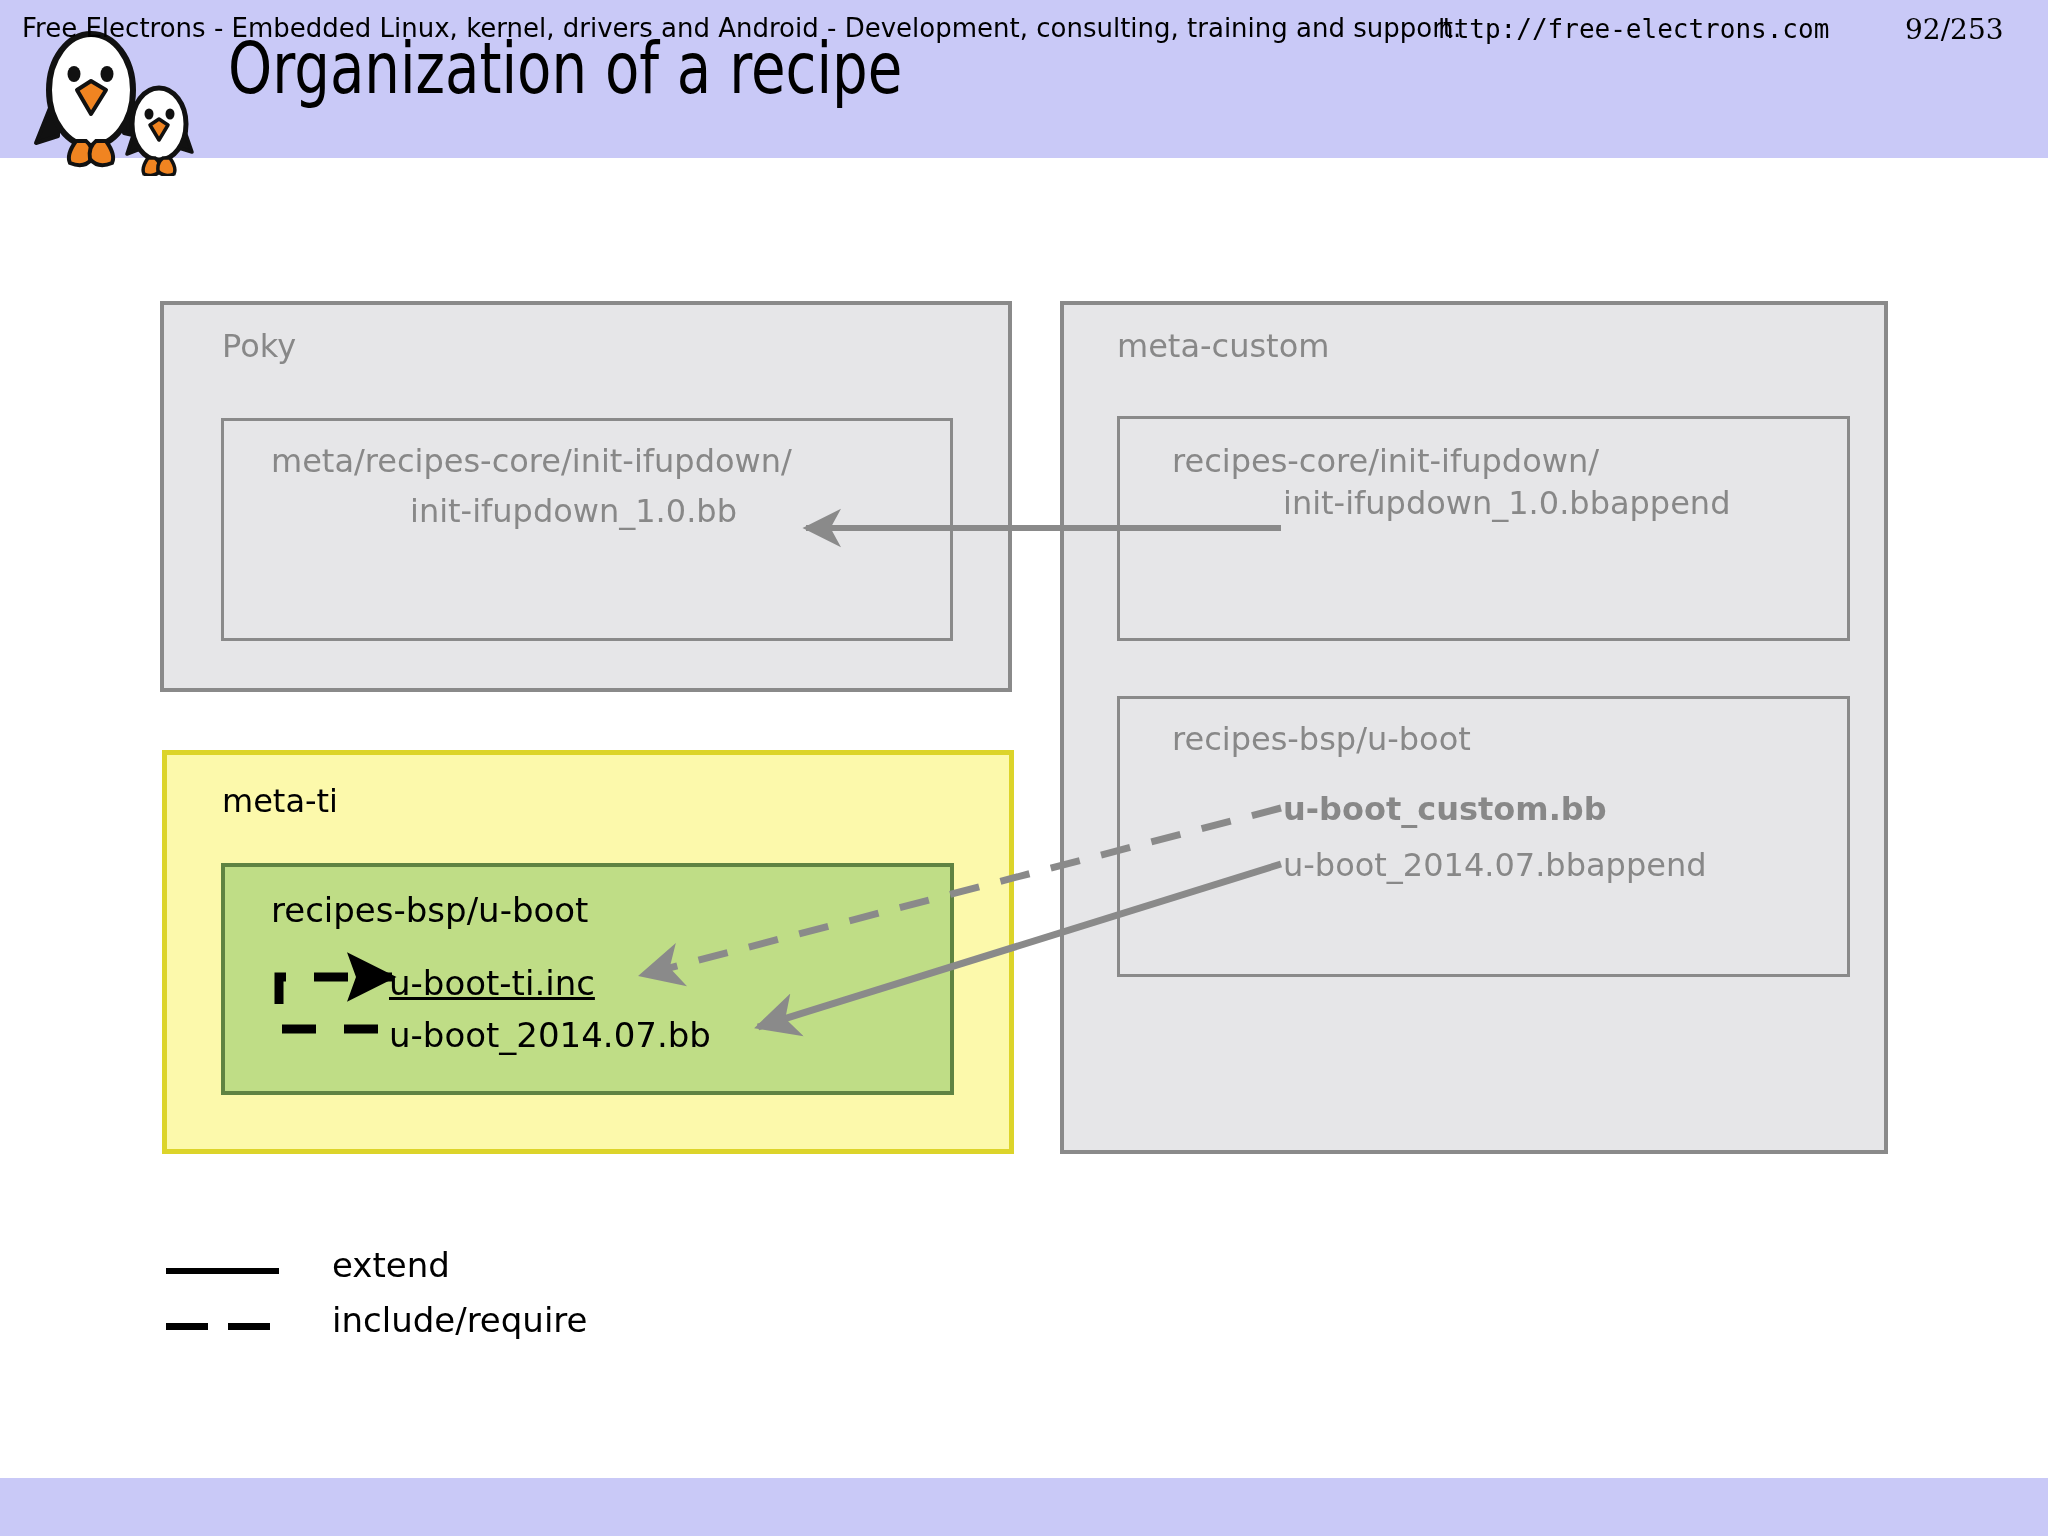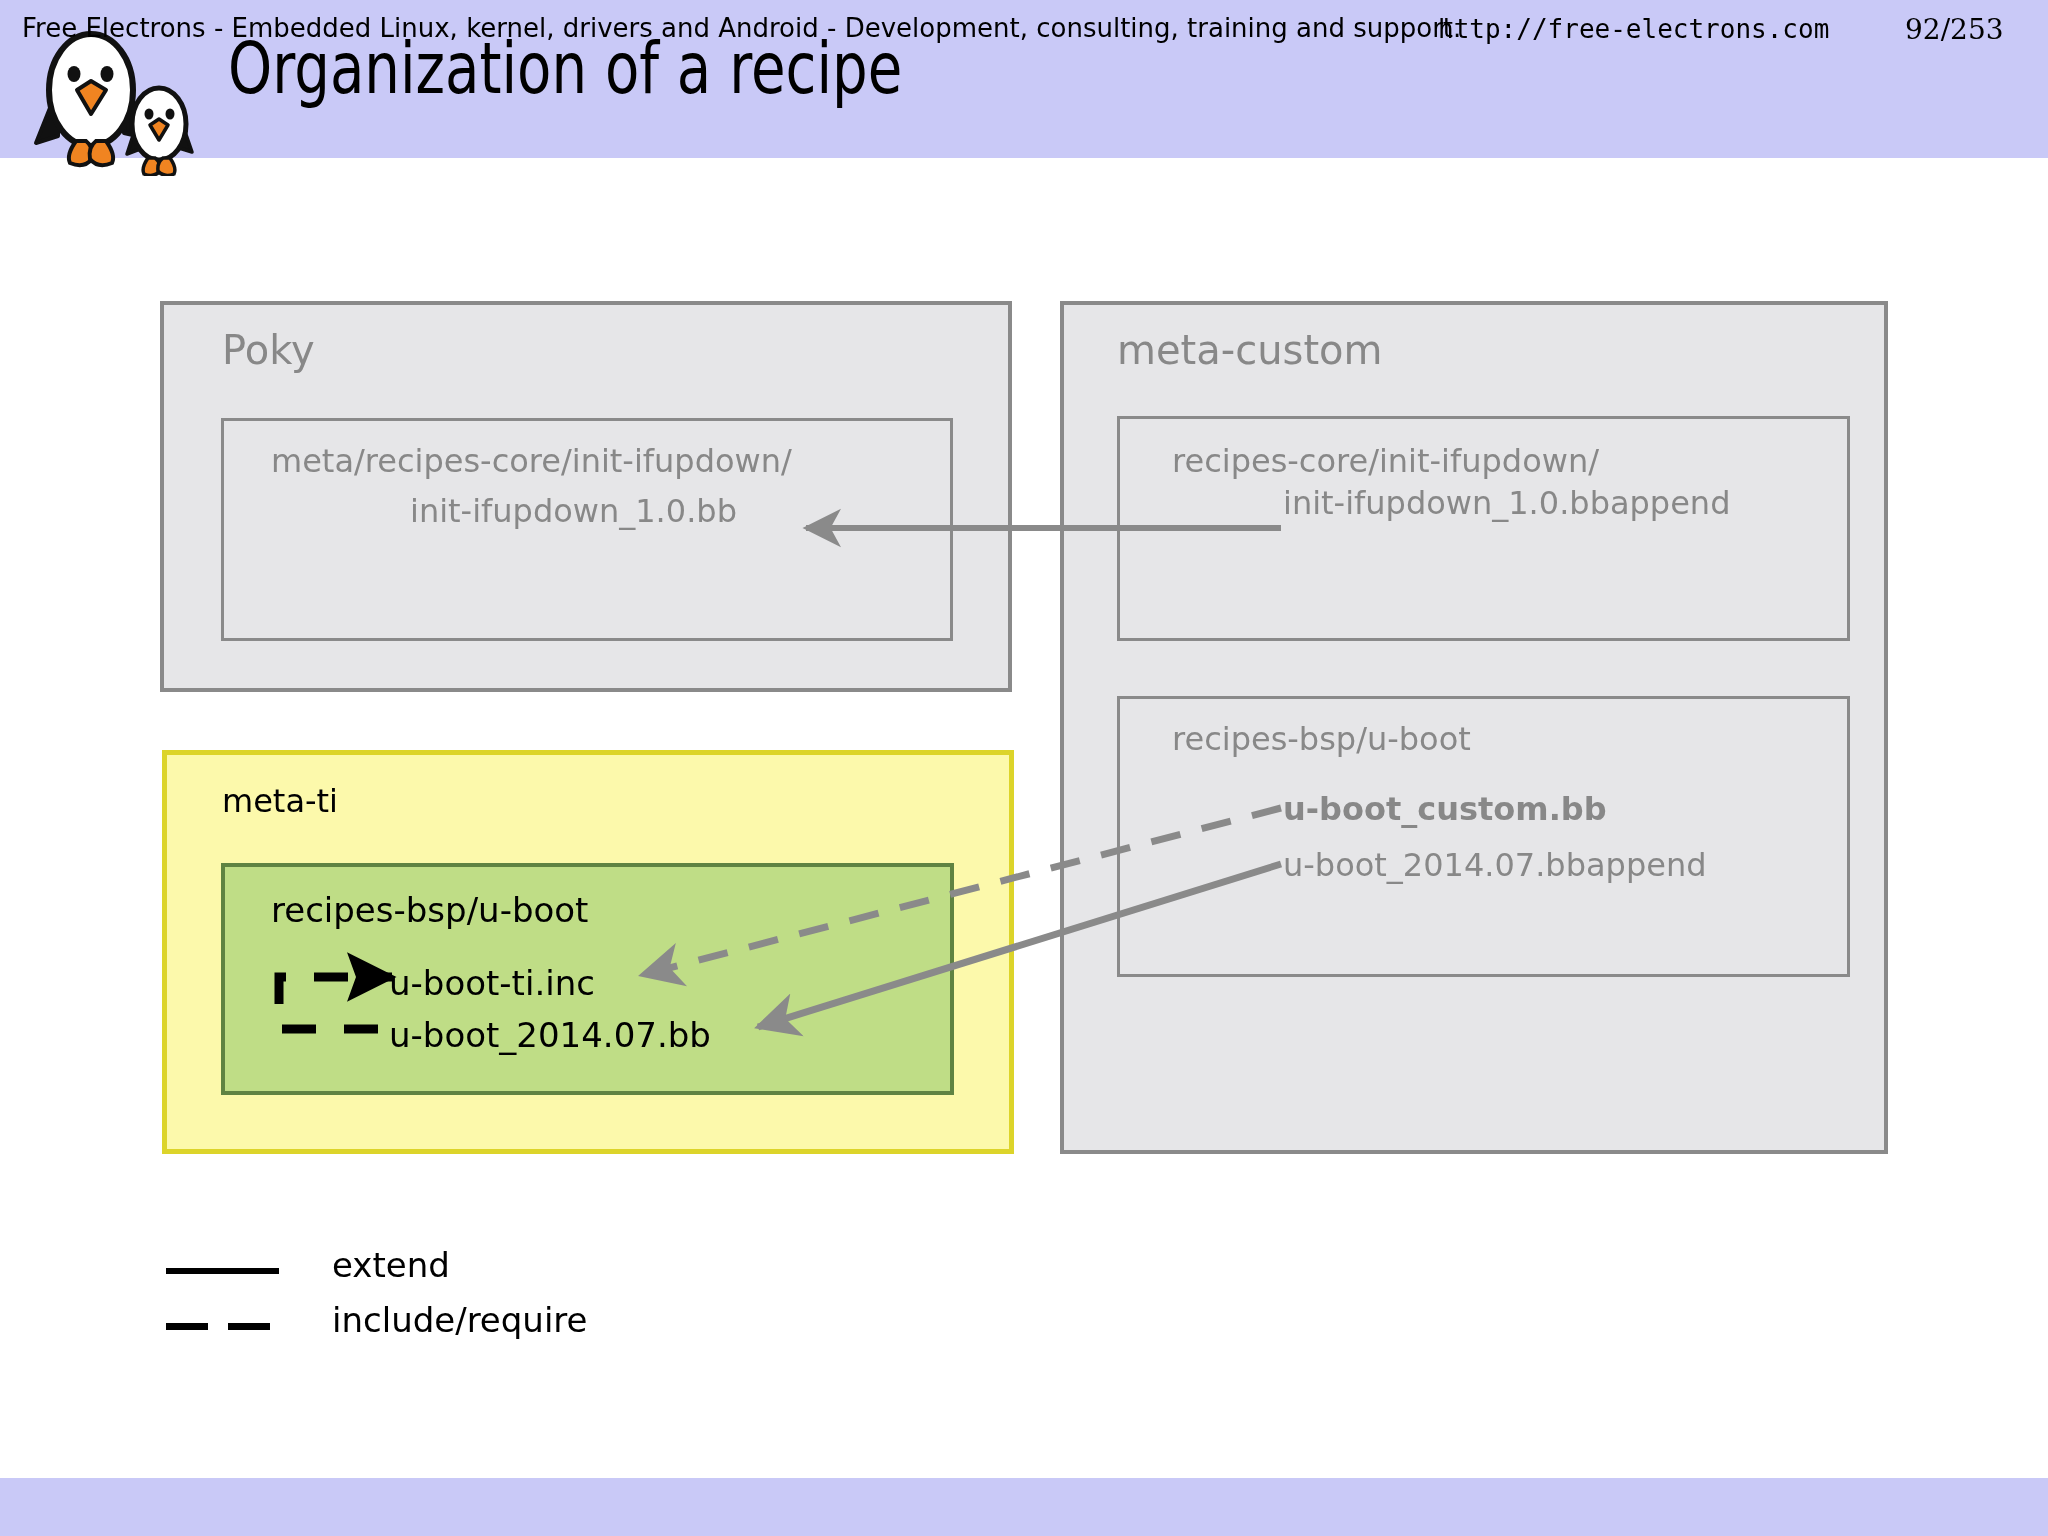--- a/index.html
+++ b/index.html
@@ -48,21 +48,21 @@
     box-sizing: border-box;
   }
   .inner-box {
     position: absolute;
     background: #e6e6e8;
     border: 3px solid #8a8a8a;
     box-sizing: border-box;
   }
   .box-label {
     position: absolute;
-    font-size: 40px;
+    font-size: 32px;
     color: #888888;
     white-space: nowrap;
   }
   .file-label {
     position: absolute;
     font-size: 32px;
     color: #888888;
     white-space: nowrap;
   }
 
@@ -191,21 +191,21 @@
 
 <div class="inner-box" style="left:1117px; top:696px; width:733px; height:281px;"></div>
 <div class="file-label" style="left:1172px; top:720px;">recipes-bsp/u-boot</div>
 <div class="file-label" style="left:1283px; top:790px;font-weight:bold;">u-boot_custom.bb</div>
 <div class="file-label" style="left:1283px; top:846px;">u-boot_2014.07.bbappend</div>
 
 <div class="ti-box" style="left:162px; top:750px; width:852px; height:404px;"></div>
 <div class="ti-label" style="left:222px; top:782px;">meta-ti</div>
 <div class="ti-inner" style="left:221px; top:863px; width:733px; height:232px;"></div>
 <div class="ti-file" style="left:271px; top:890px;">recipes-bsp/u-boot</div>
-<div class="ti-file" style="left:389px; top:963px;">u-boot-ti.inc</div>
+<div class="ti-file" style="left:389px; top:963px;text-decoration:underline;">u-boot-ti.inc</div>
 <div class="ti-file" style="left:389px; top:1015px;">u-boot_2014.07.bb</div>
 
 <svg id="connectors" viewBox="0 0 2048 1536" xmlns="http://www.w3.org/2000/svg">
   <defs>
     <marker id="arrow-gray" viewBox="0 0 12 12" refX="10" refY="6" markerWidth="7" markerHeight="7" orient="auto-start-reverse">
       <path d="M 11 6 L 0 11.5 L 3 6 L 0 0.5 z" fill="#8a8a8a"></path>
     </marker>
     <marker id="arrow-black" viewBox="0 0 12 12" refX="10" refY="6" markerWidth="6" markerHeight="6" orient="auto-start-reverse">
       <path d="M 11 6 L 0 11.5 L 2 6 L 0 0.5 z" fill="#000000"></path>
     </marker>

